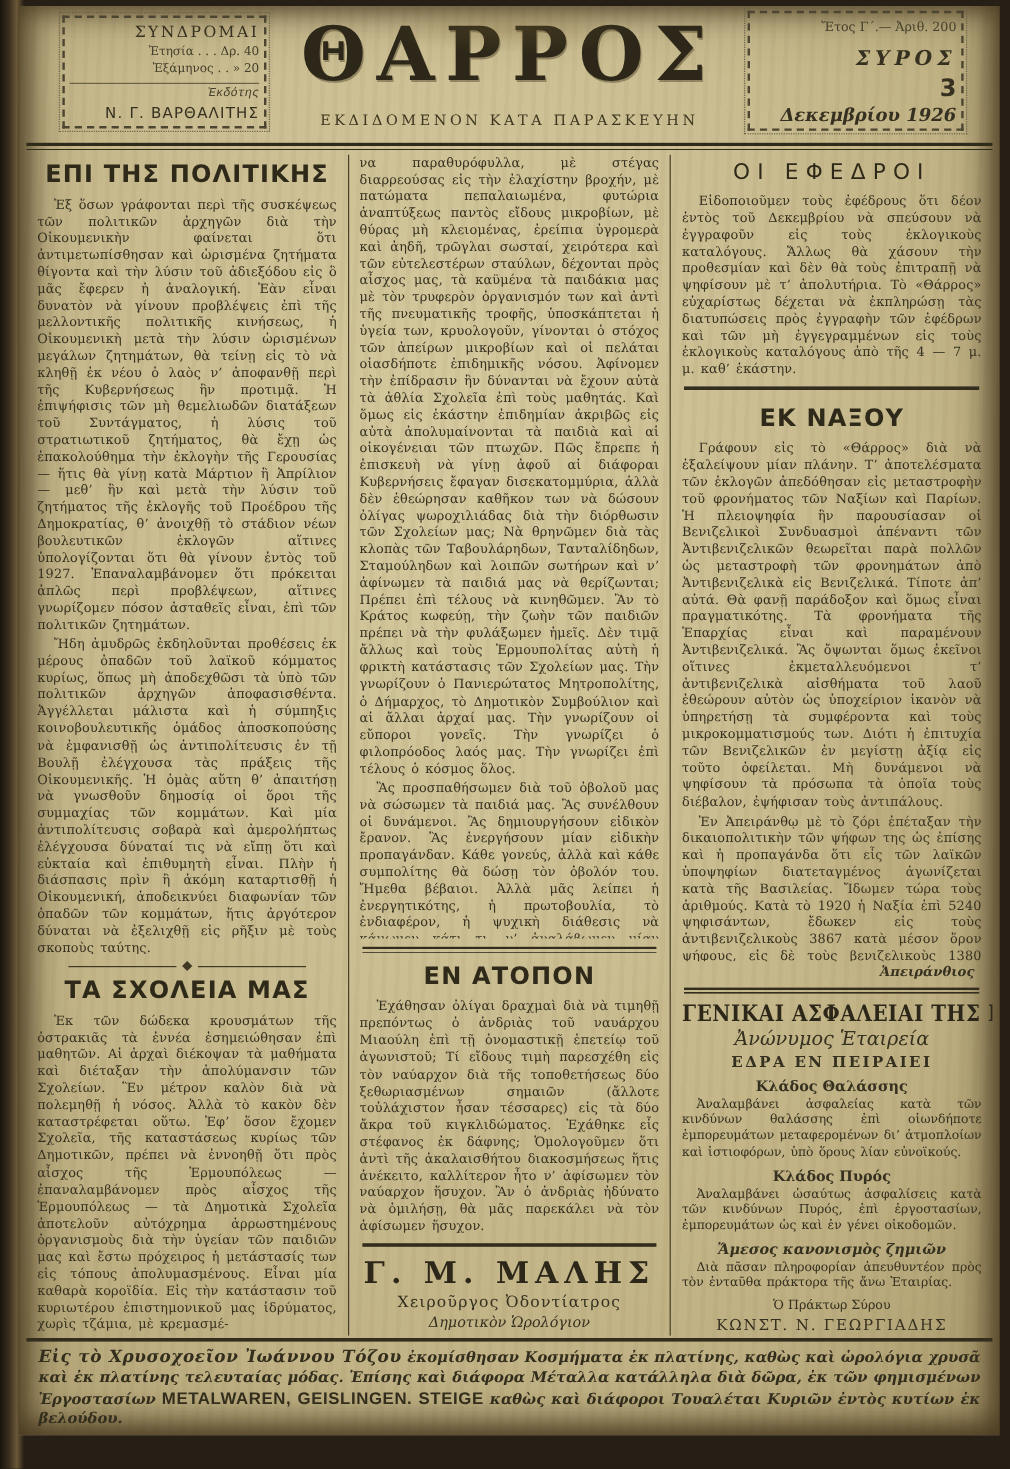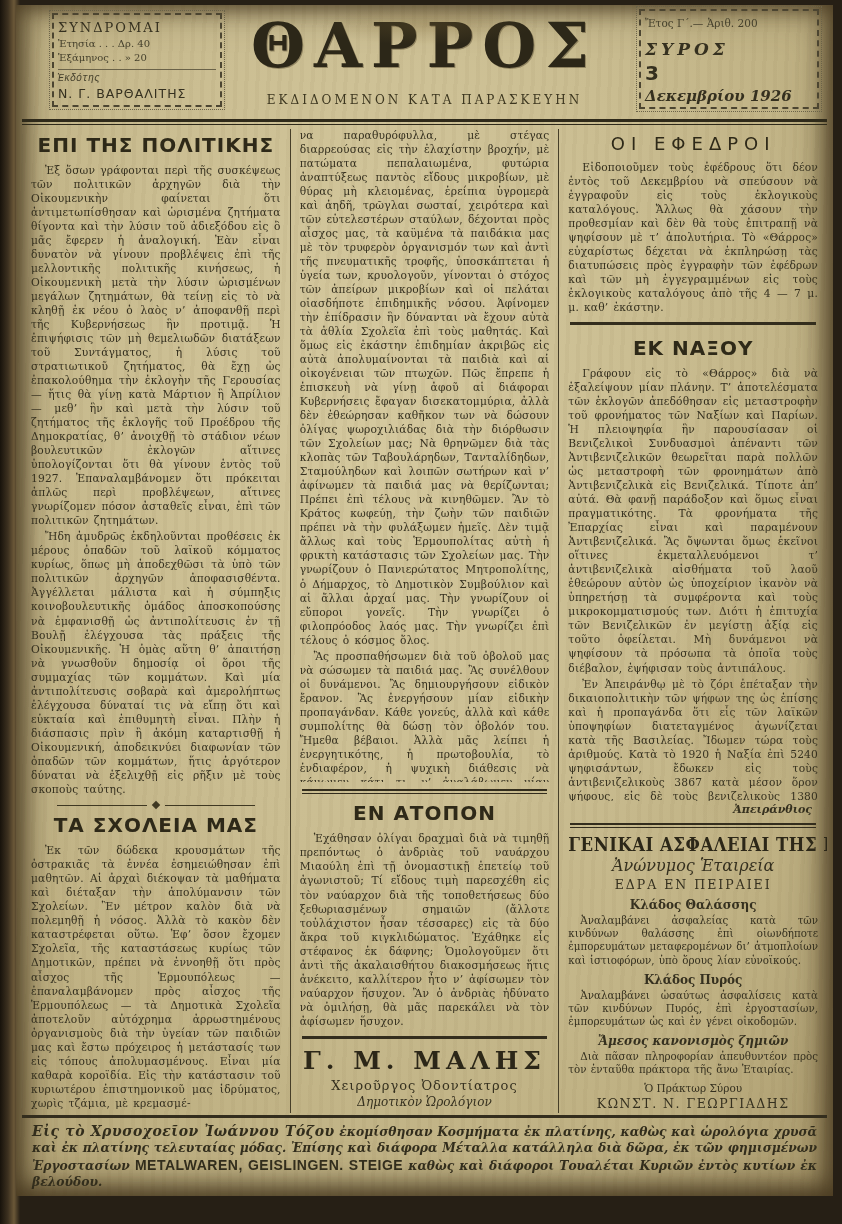--- a/index.html
+++ b/index.html
@@ -10,23 +10,23 @@
   .paper{position:absolute;left:16px;top:5px;right:9px;bottom:28px;
     background:
       repeating-linear-gradient(92deg, rgba(110,90,50,.05) 0 4px, rgba(0,0,0,0) 4px 11px),
       radial-gradient(ellipse at 45% 32%, #d5c99f 0%, #cabd91 42%, #beb082 75%, #a9996c 100%);
     box-shadow: inset 0 0 46px rgba(72,56,30,.5), inset -8px 0 22px rgba(60,46,24,.55),
                 inset 9px 0 22px rgba(60,46,24,.5), inset 0 -10px 24px rgba(60,46,24,.5);
     display:flex;flex-direction:column;}
   
   .header{position:relative;height:112px;flex:0 0 auto;}
   .hbox{position:absolute;border:2px dashed #4c4531;outline:1px dotted #6a6248;outline-offset:2px;
-        text-align:left;padding:3px 4px;box-sizing:border-box;}
+        text-align:right;padding:3px 4px;box-sizing:border-box;}
   .subs-box{left:36px;top:8px;width:170px;height:94px;}
-  .issue-box{right:14px;top:4px;width:180px;height:100px;}
+  .issue-box{right:30px;top:4px;width:180px;height:100px;}
   .subs-title{font-size:13px;letter-spacing:2px;margin-top:2px;}
   .subs-line{font-size:10px;margin-top:3px;color:#45402c;}
   .subs-ed{font-size:10px;font-style:italic;margin-top:6px;border-top:1px solid #6a6248;padding-top:3px;color:#45402c;font-family:Liberation Mono, monospace;}
   .subs-pub{font-size:12.5px;font-weight:normal;letter-spacing:1px;margin-top:2px;font-family:"DejaVu Sans",sans-serif;}
   .issue-line{font-size:10.5px;margin-top:3px;color:#45402c;}
   .issue-place{font-size:17px;font-style:italic;font-weight:bold;letter-spacing:4px;margin-top:10px;}
   .issue-day{font-size:20px;font-weight:bold;font-family:"DejaVu Sans",sans-serif;margin-top:2px;}
   .issue-date{font-size:15px;font-weight:bold;font-style:italic;margin-top:2px;}
   .mast-title{position:absolute;left:50%;top:4px;transform:translateX(-50%);
       font-weight:bold;font-size:62px;letter-spacing:9px;color:#2c2718;
@@ -54,21 +54,21 @@
       background:linear-gradient(var(--rule) 0 2px, rgba(0,0,0,0) 2px 4px, var(--rule) 4px 5px);}
   .sig{font-size:11px;font-weight:bold;font-style:italic;text-align:right;margin:2px 6px 4px 0;}
   
   .malis-name{font-size:25px;font-weight:bold;letter-spacing:5px;text-align:center;margin-top:6px;color:#2c2718;}
   .malis-l1{font-size:13px;text-align:center;margin-top:3px;letter-spacing:1px;}
   .malis-l2{font-size:12px;font-style:italic;text-align:center;margin-top:2px;margin-bottom:4px;}
   
   .ins-title{font-size:16.5px;font-weight:bold;text-align:center;letter-spacing:.5px;
       transform:scaleY(1.15);margin:4px 0 2px;color:#2c2718;white-space:nowrap;}
   .ins-sub1{font-size:16px;font-style:italic;text-align:center;}
-  .ins-sub2{font-size:12.5px;text-align:center;letter-spacing:2px;margin-top:2px;}
+  .ins-sub2{font-size:12.5px;text-align:center;letter-spacing:2px;margin-top:2px;font-weight:bold;}
   .ins-h{font-size:12px;font-weight:bold;text-align:center;margin:6px 0 2px;}
   .ins-h.it{font-style:italic;}
   .ins-p{font-size:10.3px;line-height:1.28;text-align:justify;text-indent:12px;margin:0;word-spacing:1px;}
   .agent-label{font-size:10.5px;text-align:center;margin-top:5px;}
   .agent-name{font-size:12.5px;text-align:center;letter-spacing:1.5px;margin-top:2px;margin-bottom:2px;}
   
   .footer-rule{flex:0 0 auto;height:3px;background:var(--rule);margin:0 6px;}
   .ad{flex:0 0 auto;padding:4px 16px 6px;font-style:italic;font-weight:bold;
       font-size:12.3px;line-height:1.3;text-align:justify;color:#322d1c;}
   .ad p{margin:0;}

